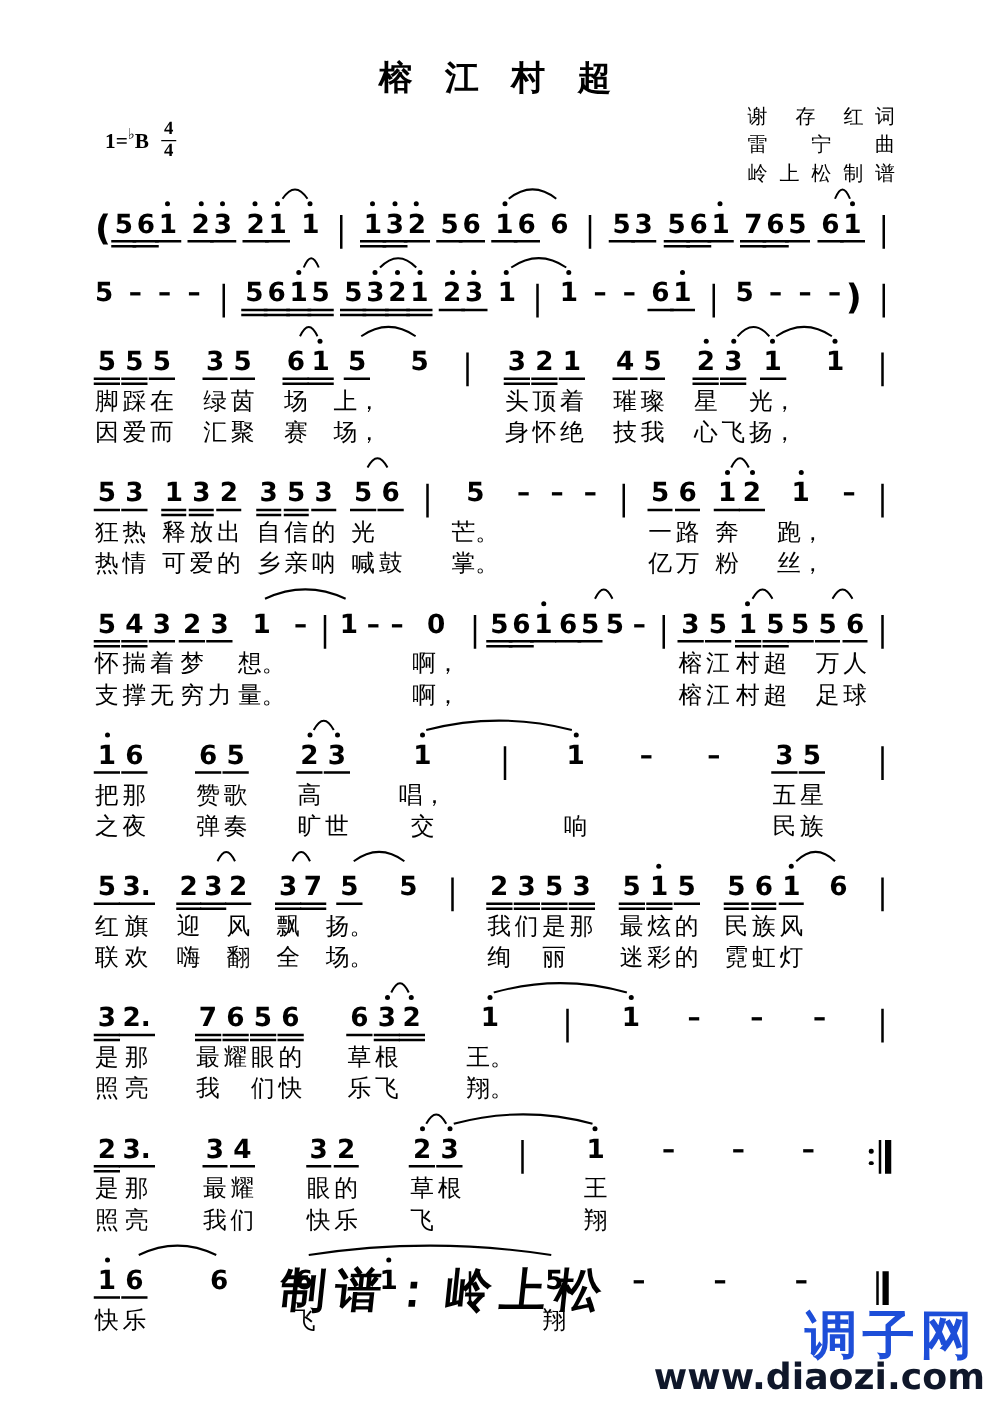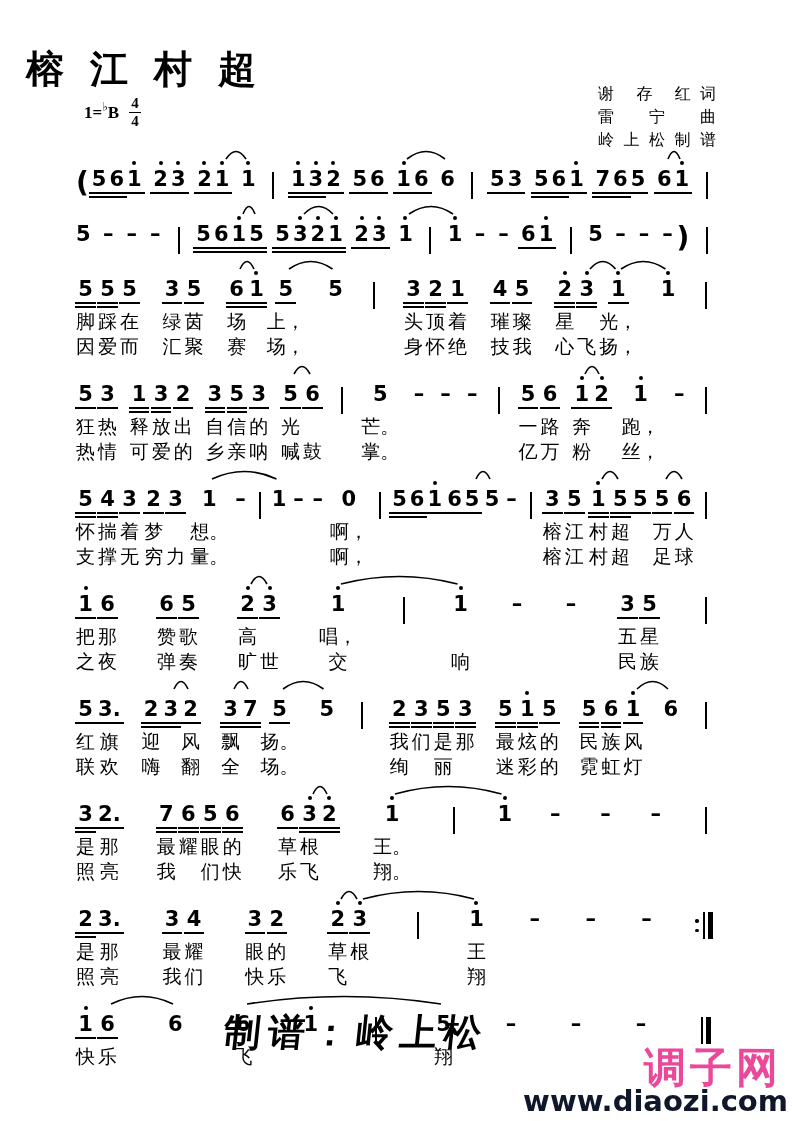--- a/index.html
+++ b/index.html
@@ -1,21 +1,21 @@
 <!DOCTYPE html>
 <html><head>
 <meta charset="utf-8">
 <style>
   html,body{margin:0;padding:0;}
   body{width:792px;height:1121px;background:#ffffff;color:#000;
        font-family:"Liberation Sans","DejaVu Sans",sans-serif;position:relative;overflow:hidden;}
   
   .header{position:relative;height:148px;}
-  .title{position:absolute;top:44px;left:0;width:100%;text-align:left;
-         font-size:38px;font-weight:bold;letter-spacing:26px;text-indent:26px;}
+  .title{position:absolute;top:44px;left:0;width:100%;text-align:center;
+         font-size:27px;font-weight:bold;letter-spacing:26px;text-indent:26px;}
   .keysig{position:absolute;left:84px;top:96px;font-size:17px;font-weight:bold;
           font-family:"Liberation Serif","DejaVu Serif",serif;display:flex;align-items:center;}
   .flat{vertical-align:super;font-size:12px;position:relative;top:-5px;}
   .timesig{display:inline-block;margin-left:10px;text-align:center;font-weight:bold;line-height:1;}
   .ts-top{font-size:15px;border-bottom:1.5px solid #000;padding:0 2px 1px 2px;}
   .ts-bot{font-size:15px;padding-top:1px;}
   .credits{position:absolute;right:76px;top:82px;width:118px;font-size:16px;line-height:23px;
            font-family:"Liberation Serif","DejaVu Serif",serif;}
   .credits div{text-align:justify;text-align-last:justify;}
   
@@ -1845,15 +1845,15 @@
         <path d="M1,11 Q 32,-4 63,11" stroke="#000" stroke-width="1.6" fill="none"></path>
       </svg>
       <svg class="arc" width="196" height="12" style="left: 169.5px; top: 0px;">
         <path d="M1,11 Q 98,-4 195,11" stroke="#000" stroke-width="1.6" fill="none"></path>
       </svg>
     </div>
   </div>
 
 <div class="footer">
   <div class="maker">制谱：岭上松</div>
-  <div class="wm-cn" style="color: #ec4899;">调子网</div>
+  <div class="wm-cn" style="color: #1d4ed8;">调子网</div>
   <div class="wm-url" style="color: #0f172a;">www.diaozi.com</div>
 </div>
 
 </body></html>

